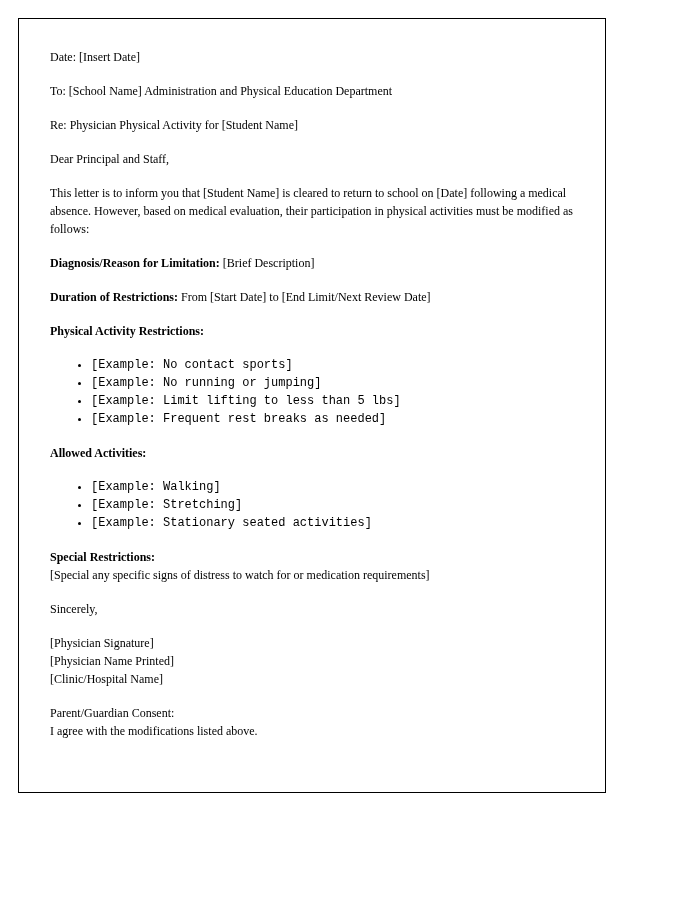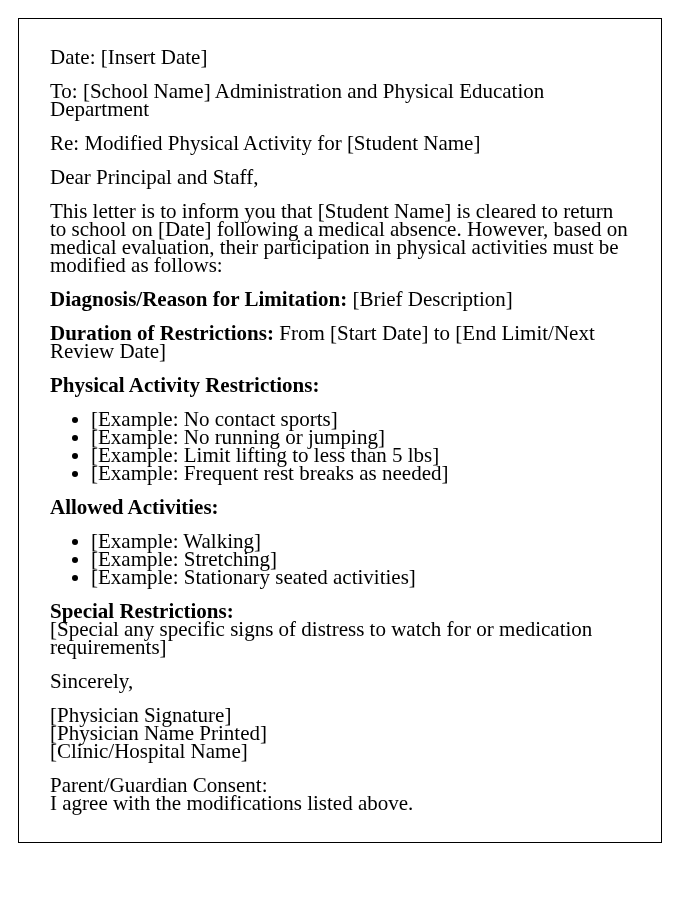--- a/index.html
+++ b/index.html
@@ -11,54 +11,55 @@
     height: 900px;
     background: #ffffff;
     color: #000000;
     font-family: "Liberation Serif", "DejaVu Serif", serif;
     position: relative;
   }
   .letter-box {
     position: absolute;
     left: 18px;
     top: 18px;
-    width: 644px;
+    width: 588px;
     min-height: 775px;
     border: 1px solid #000000;
     box-sizing: border-box;
     padding: 29px 31px 14px 31px;
-    font-size: 21px;
+    font-size: 12px;
     line-height: 18px;
   }
   .letter-box p {
     margin: 0 0 16px 0;
   }
   .letter-box ul {
     margin: 0 0 16px 0;
     padding-left: 41px;
     list-style-type: disc;
+    font-family: Liberation Mono, monospace;
   }
   .letter-box li {
     margin: 0;
     padding: 0;
   }
   strong {
     font-weight: bold;
   }
 </style>
 </head>
 <body>
 
 <div class="letter-box">
 
   <p>Date: [Insert Date]</p>
 
   <p>To: [School Name] Administration and Physical Education Department</p>
 
-  <p>Re: Modified Physical Activity for [Student Name]</p>
+  <p>Re: Physician Physical Activity for [Student Name]</p>
 
   <p>Dear Principal and Staff,</p>
 
   <p>This letter is to inform you that [Student Name] is cleared to return to school on [Date] following a medical absence. However, based on medical evaluation, their participation in physical activities must be modified as follows:</p>
 
   <p><strong>Diagnosis/Reason for Limitation:</strong> <span>[Brief Description]</span></p>
 
   <p><strong>Duration of Restrictions:</strong> <span>From [Start Date] to [End Limit/Next Review Date]</span></p>
 
   <p><strong>Physical Activity Restrictions:</strong></p>

